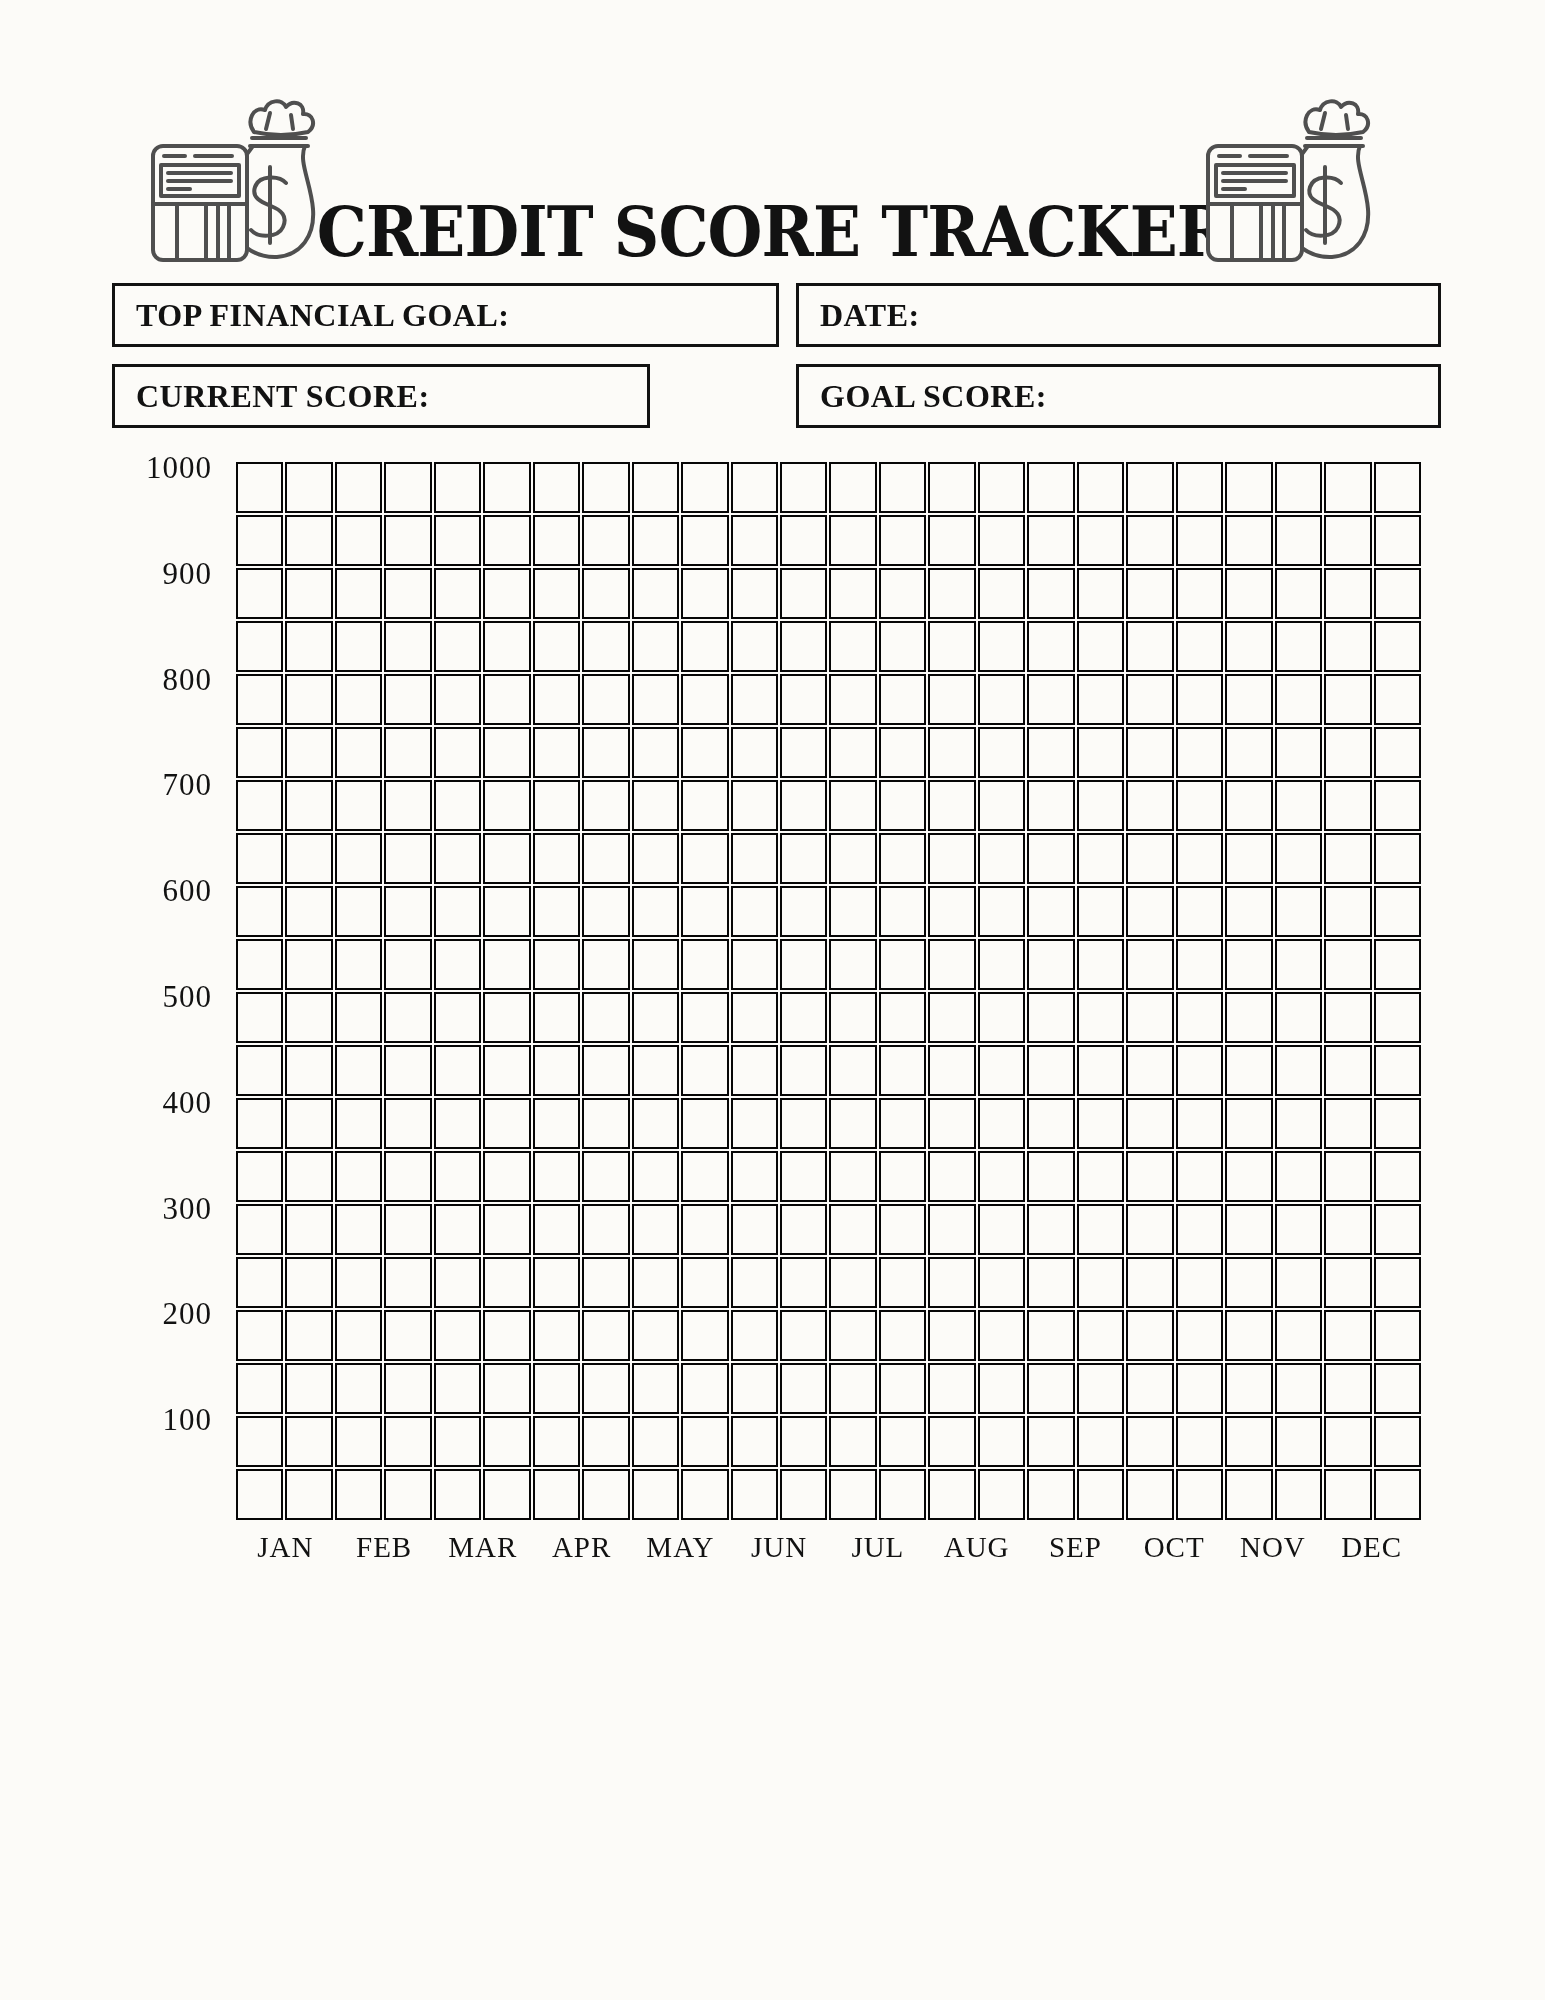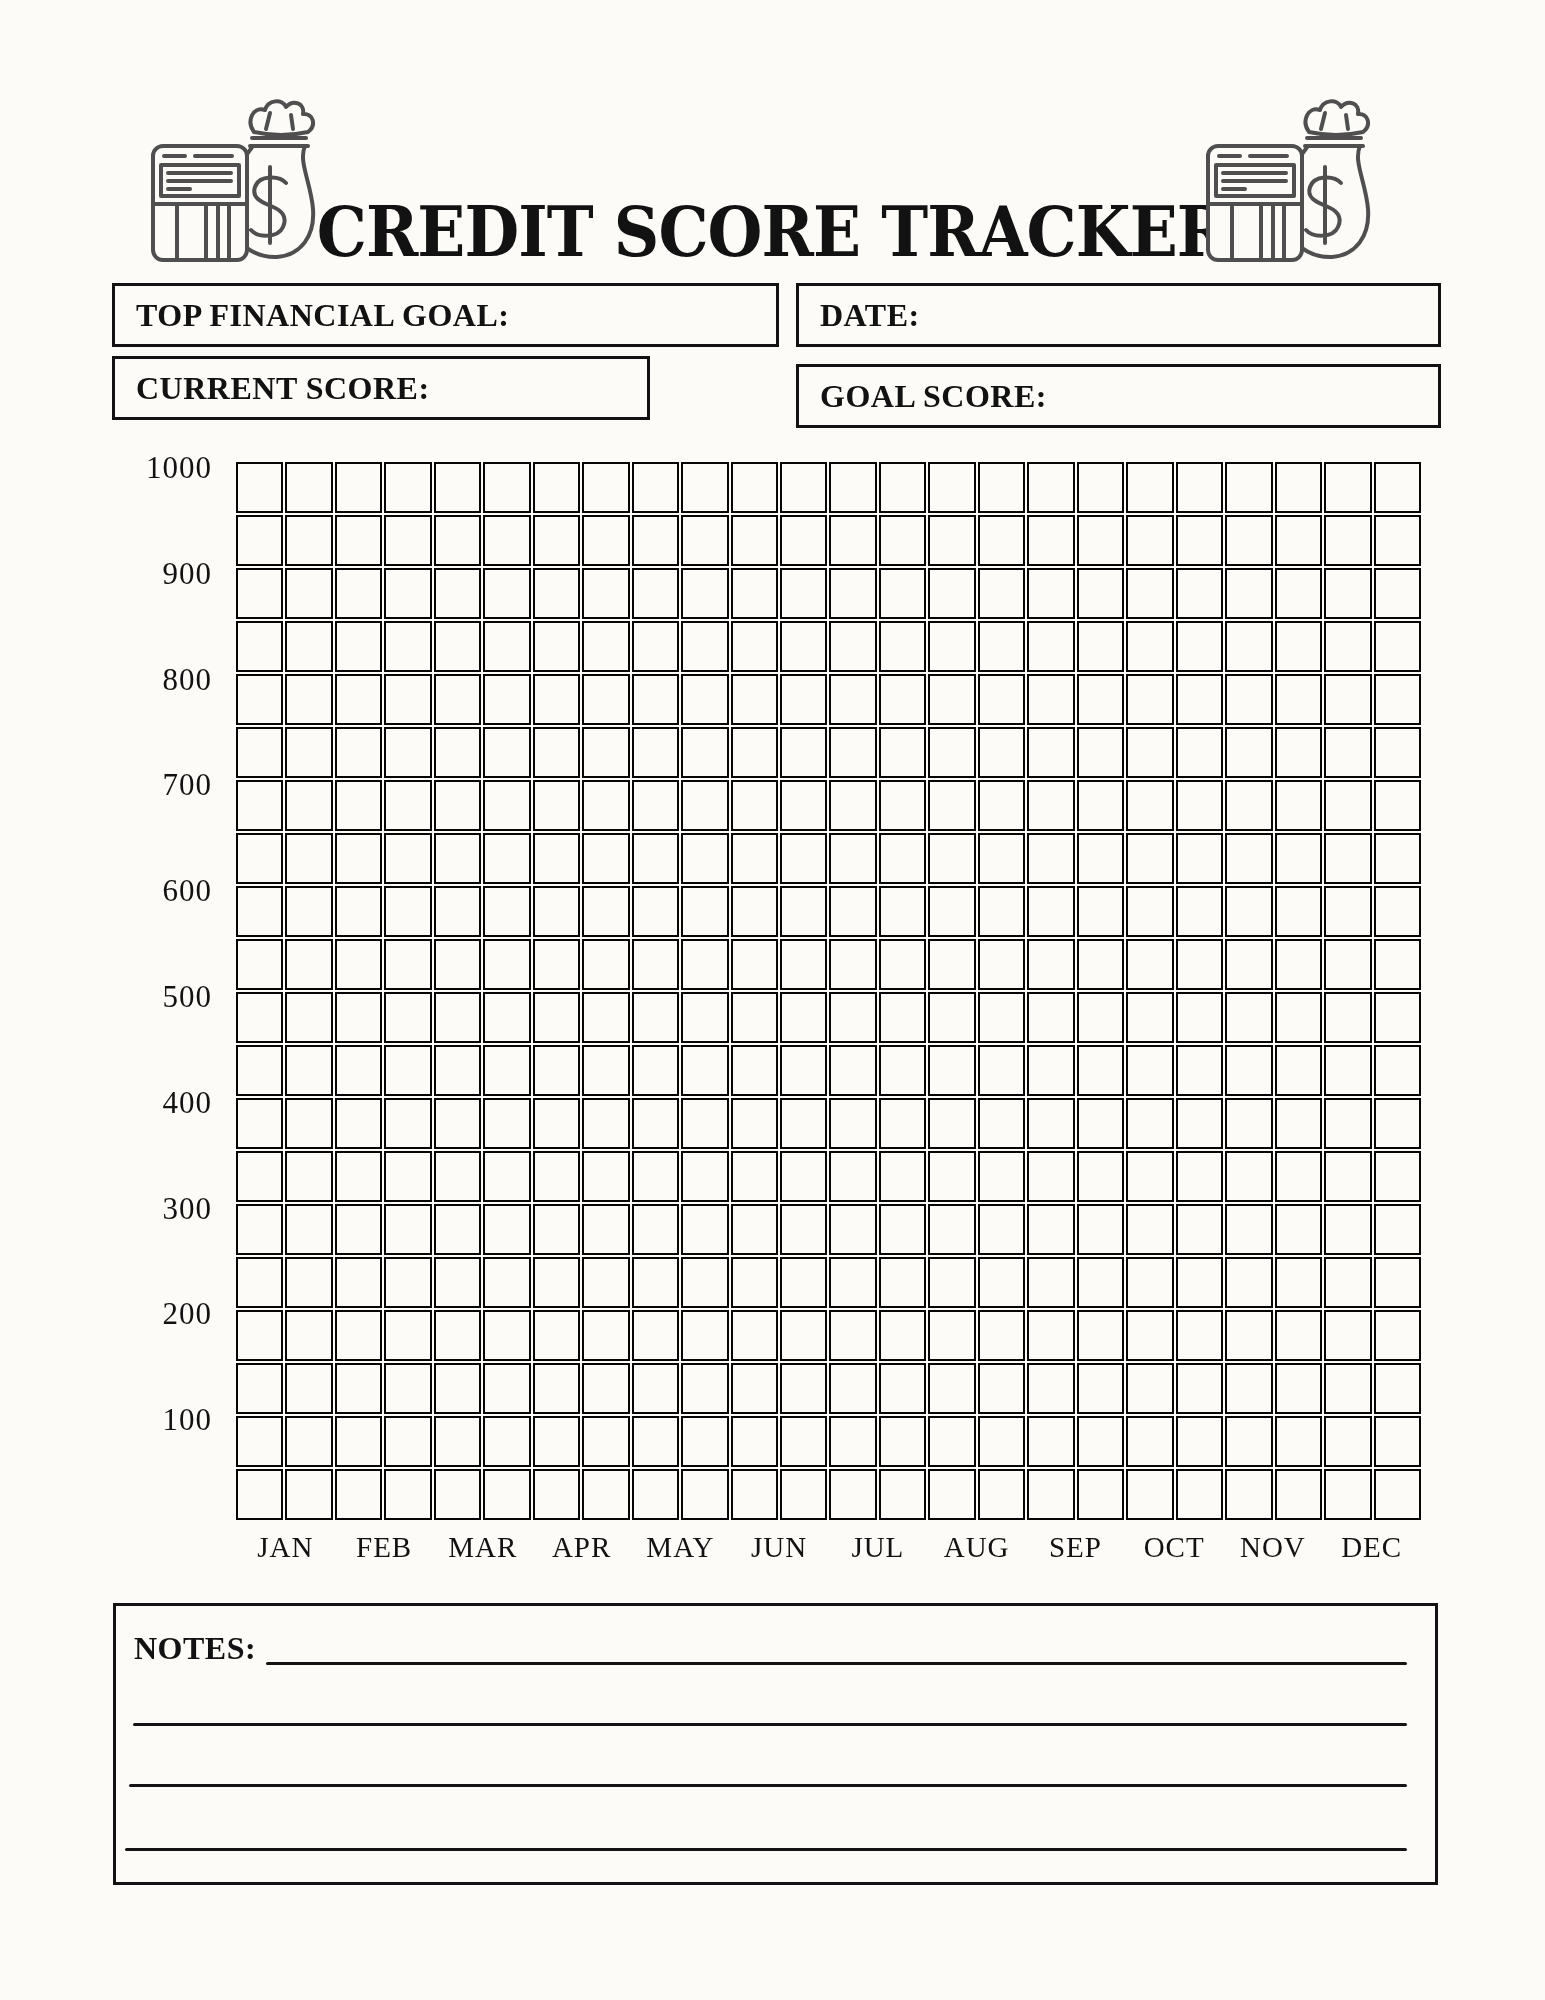--- a/index.html
+++ b/index.html
@@ -40,21 +40,21 @@
     display:flex;align-items:center;
     box-sizing:border-box;
   }
   .fbox .flabel{
     font-size:32px;font-weight:600;letter-spacing:0.5px;
     padding-left:21px;white-space:nowrap;
   }
   .fbox .fvalue{flex:1;height:100%;}
   .fbox-goal   {left:112px;top:283px;width:667px;}
   .fbox-date   {left:796px;top:283px;width:645px;}
-  .fbox-current{left:112px;top:356px;width:538px;gap:44px;}
+  .fbox-current{left:112px;top:364px;width:538px;gap:44px;}
   .fbox-target {left:796px;top:364px;width:645px;}
   
   .chart{position:absolute;left:0;top:462px;width:1545px;height:1110px;}
   .ylab{
     position:absolute;left:0;width:200px;
     text-align:right;
     font-size:31px;line-height:34px;font-weight:500;
     letter-spacing:1px;
     padding-left:12px;
   }
@@ -658,23 +658,14 @@
         <div class="month">JUN</div>
         <div class="month">JUL</div>
         <div class="month">AUG</div>
         <div class="month">SEP</div>
         <div class="month">OCT</div>
         <div class="month">NOV</div>
         <div class="month">DEC</div>
       </div>
   </div>
 
-  <div class="notes">
-    <span class="notes-label">NOTES:</span>
-    <div id="notelines">
-        <div class="nline" style="top: 56px; left: 150px;"></div>
-        <div class="nline" style="top: 117px; left: 17px;"></div>
-        <div class="nline" style="top: 178px; left: 13px;"></div>
-        <div class="nline" style="top: 242px; left: 9px;"></div>
-      </div>
-  </div>
 
 </div>
 
 </body></html>

